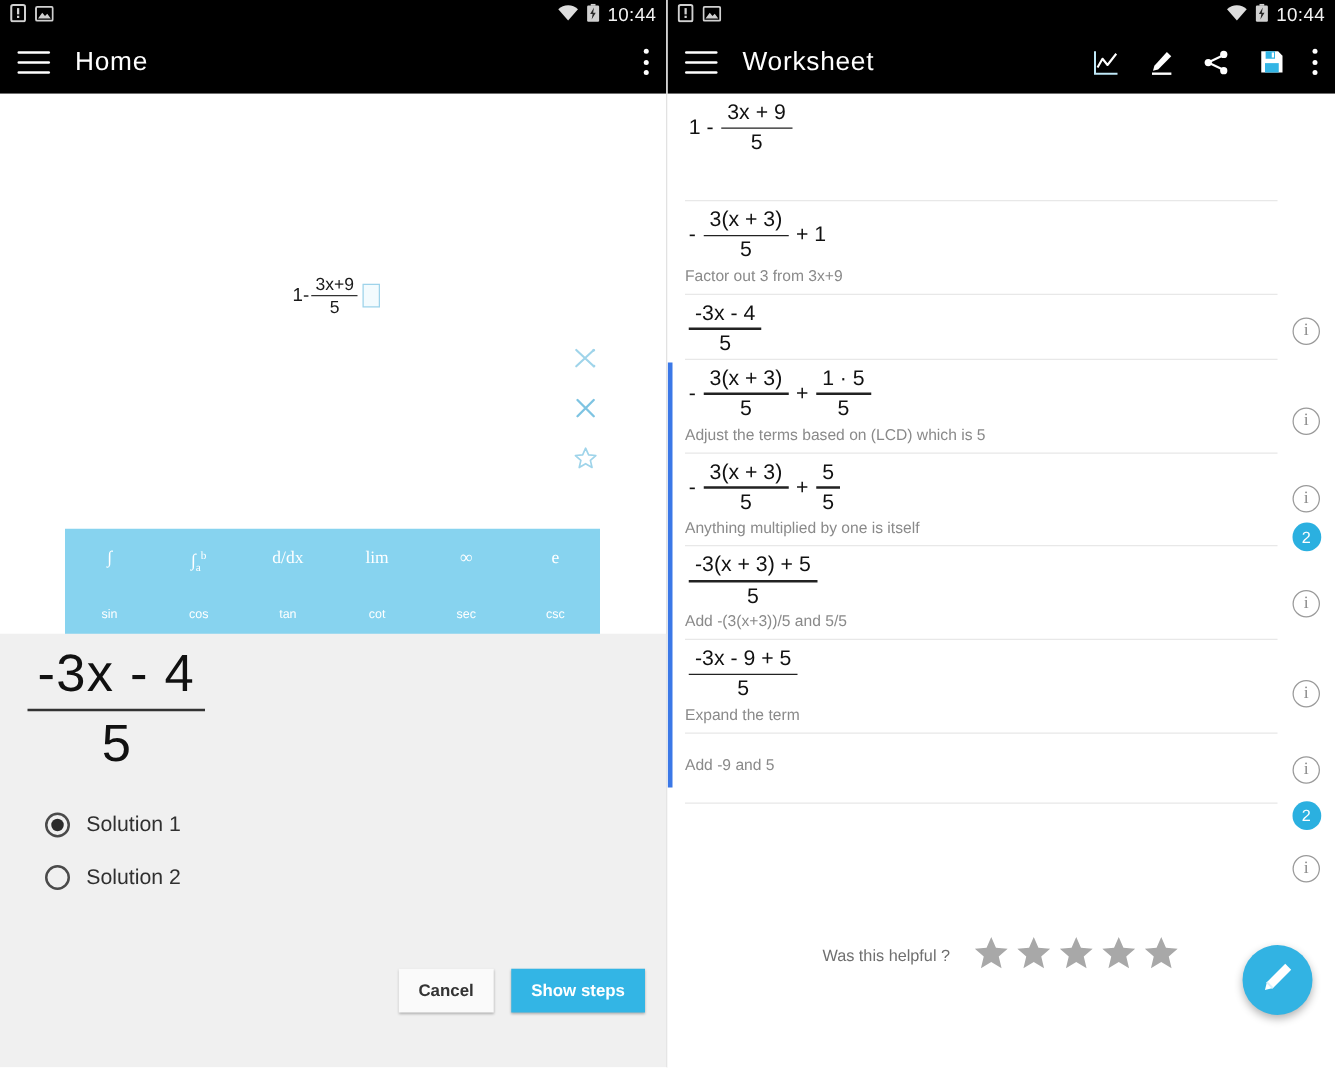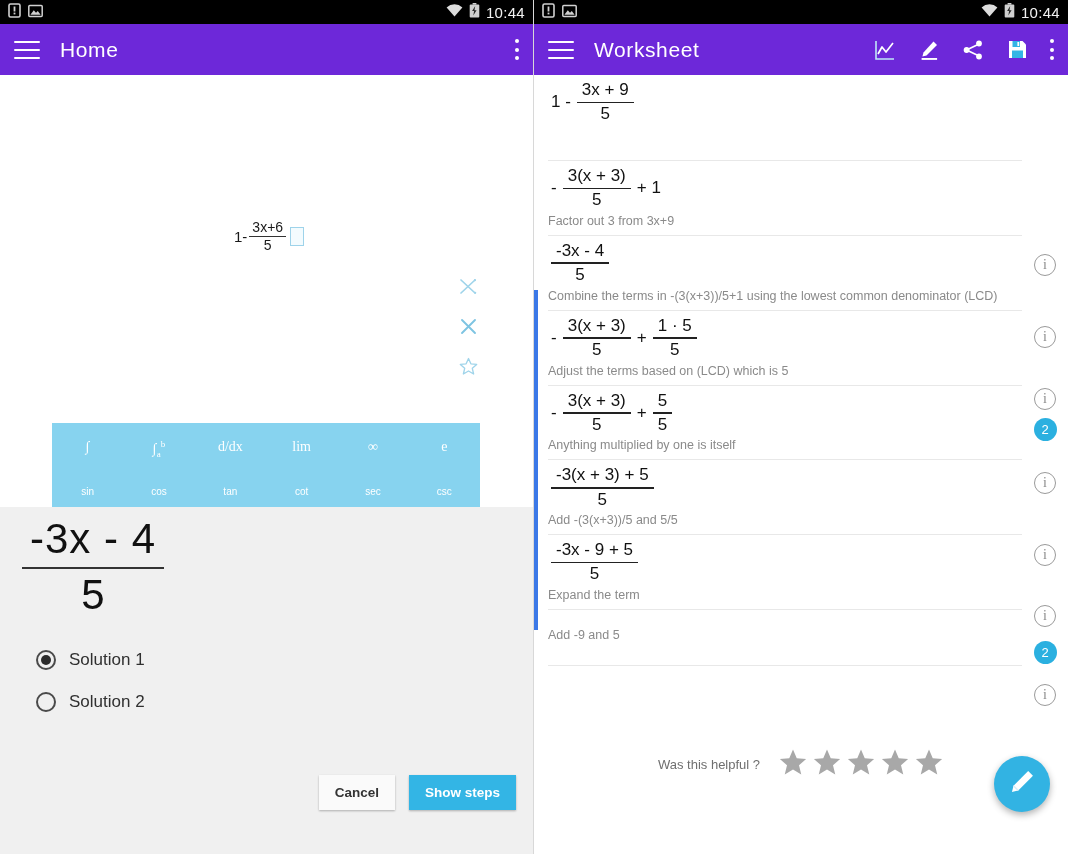--- a/index.html
+++ b/index.html
@@ -19,21 +19,21 @@
     display:flex; align-items:center; padding: 0 8px;
     font-size: 13px;
   }
   .status-left { display:flex; align-items:center; gap:7px; }
   .status-right { margin-left:auto; display:flex; align-items:center; gap:6px; }
   .status-time { font-size: 15px; letter-spacing:0.3px; color:#f2f2f2; }
   .sicon { display:inline-block; opacity:.95; }
 
   
   .appbar {
-    height: 51px; background:#6d28d9; display:flex; align-items:center;
+    height: 51px; background:#000000; display:flex; align-items:center;
     padding: 0 14px; color:#fff;
   }
   .hamburger { width:26px; height:18px; display:flex; flex-direction:column; justify-content:space-between; cursor:pointer;}
   .hamburger i { display:block; height:2px; background:#fff; border-radius:1px; }
   .appbar-title { font-size: 21px; margin-left: 20px; letter-spacing:0.6px; font-weight:400;}
   .appbar-actions { margin-left:auto; display:flex; align-items:center; gap:20px; }
   .ab-ico { width:24px; height:24px; display:flex; align-items:center; justify-content:center; cursor:pointer;}
   .kebab { width:5px; height:21px; display:flex; flex-direction:column; justify-content:space-between; align-items:center; cursor:pointer;}
   .kebab span { width:4px; height:4px; background:#fff; border-radius:50%; display:block;}
 
@@ -183,21 +183,21 @@
           </div>
       </div>
     </div>
 
     <div class="left-body">
 
       <div class="expr-row">
         <div class="expr-box">
           <span>1-</span>
           <span class="frac">
-            <span class="num">3x+6</span>
+            <span class="num">3x+9</span>
             <span class="bar"></span>
             <span class="den">5</span>
           </span>
           <span class="cursor-box"></span>
         </div>
       </div>
 
       <div class="side-icons">
         <div class="side-ico">
           <svg width="19" height="19" viewBox="0 0 19 19">
@@ -378,21 +378,20 @@
         </div>
 
         <div class="ws-step">
           <div class="ws-math">
             <span class="mfrac">
               <span class="n">-3x - 4</span>
               <span class="b"></span>
               <span class="d">5</span>
             </span>
           </div>
-          <div class="ws-expl">Combine the terms in -(3(x+3))/5+1 using the lowest common denominator (LCD)</div>
           <div class="ws-div"></div>
         </div>
 
         <div class="ws-step">
           <div class="ws-math">
             <span class="op">-</span>
             <span class="mfrac">
               <span class="n">3(x + 3)</span>
               <span class="b"></span>
               <span class="d">5</span>

